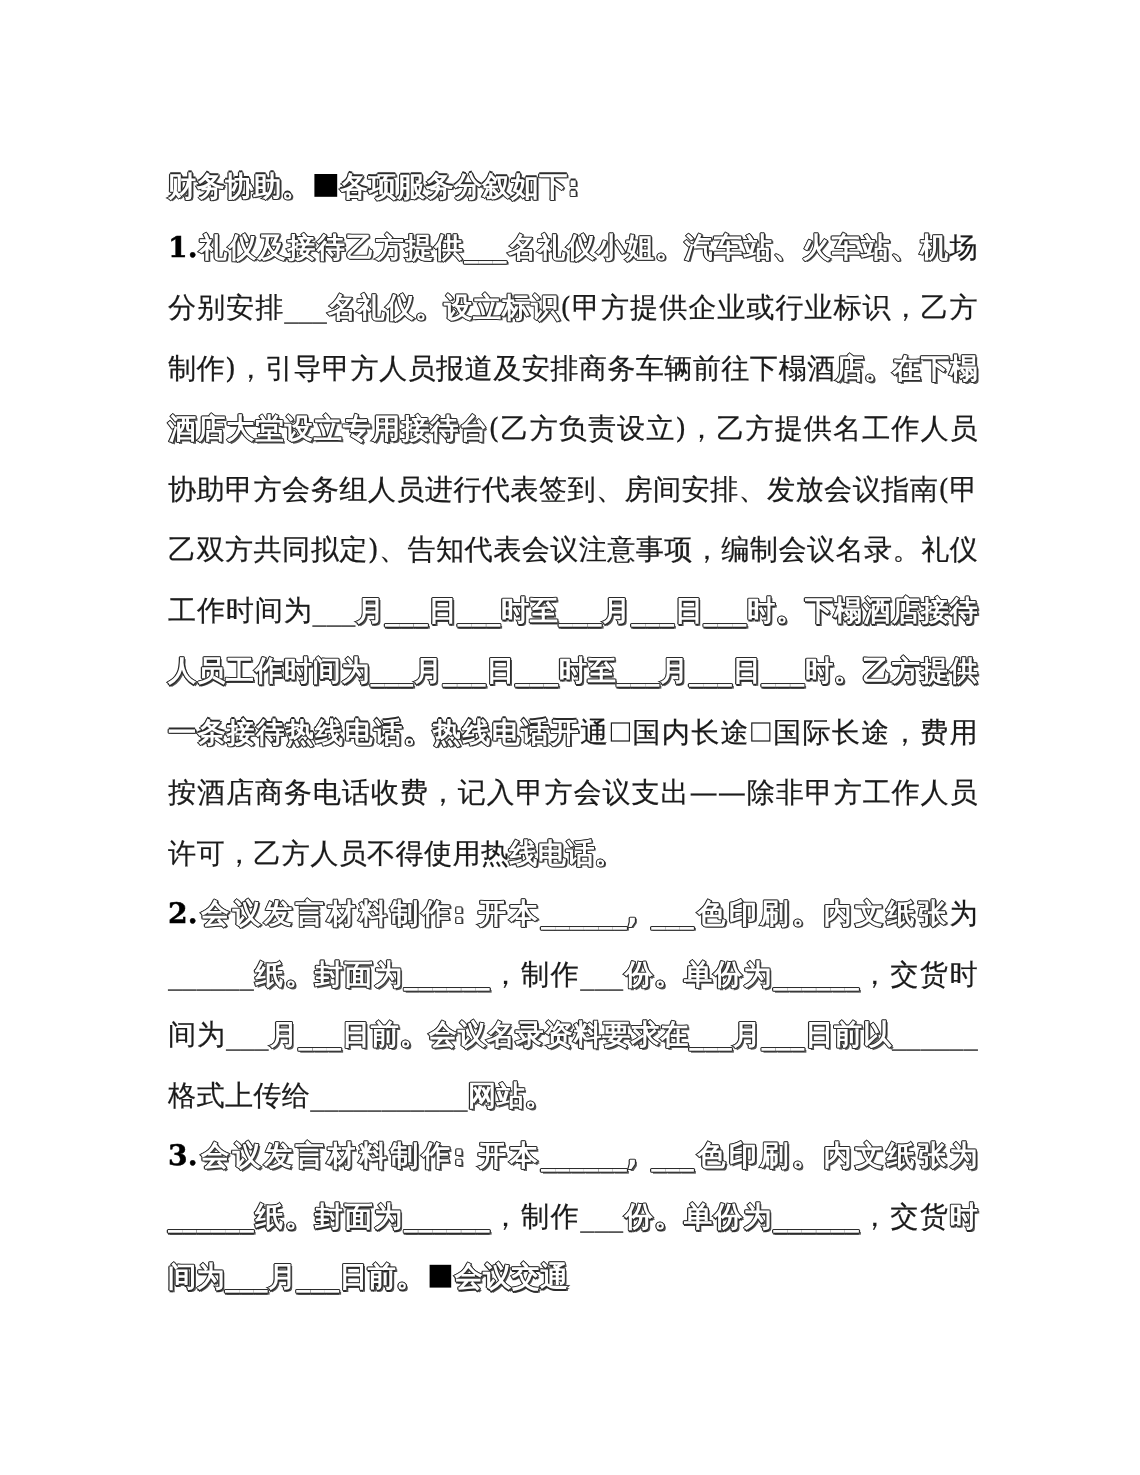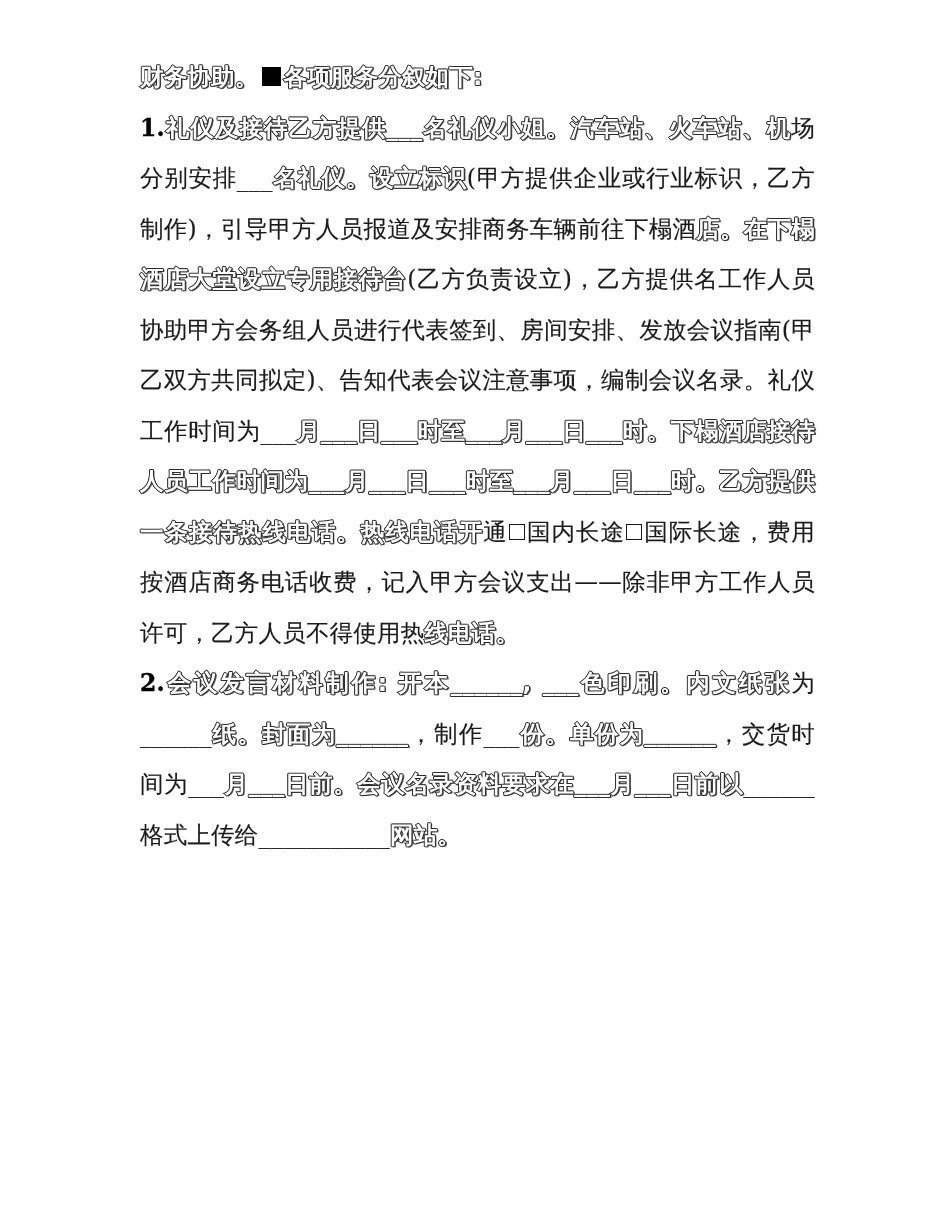--- a/index.html
+++ b/index.html
@@ -13,21 +13,22 @@
     overflow: hidden;
     font-family: "DejaVu Sans", "Liberation Sans", sans-serif;
   }
 
   #page {
     position: relative;
     width: 950px;
     height: 985px;
     background: #ffffff;
     box-sizing: border-box;
-    padding: 52px 135px 0 140px;
+    padding: 108px 135px 0 140px;
+    margin-top: 22px;
   }
 
   .doc-body {
     font-size: 23.5px;
     line-height: 50.5px;
     color: #111111;
     text-align: justify;
     text-justify: inter-ideograph;
     letter-spacing: 0.2px;
   }
@@ -101,15 +102,18 @@
     </p>
 
     <p class="para">
       <span class="num">1.</span><span class="ol">礼仪及接待乙方提供___名礼仪小姐。汽车站、火车站、机</span><span class="pl">场分别安排___</span><span class="ol">名礼仪。设立标识</span><span class="pl">(甲方提供企业或行业标识，乙方制作)，引导甲方人员报道及安排商务车辆前往下榻酒</span><span class="ol">店。在下榻酒店大堂设立专用接待台</span><span class="pl">(乙方负责设立)，乙方提供名工作人员协助甲方会务组人员进行代表签到、房间安排、发放会议指南(甲乙双方共同拟定)、告知代表会议注意事项，编制会议名录。礼仪工作时间为___</span><span class="ol">月___日___时至___月___日___时。下榻酒店接待人员工作时间为___月___日___时至___月___日___时。乙方提供一条接待热线电话。热线电话开</span><span class="pl">通</span><span class="cb"></span><span class="pl">国内长途</span><span class="cb"></span><span class="pl">国际长途，费用按酒店商务电话收费，记入甲方会议支出——除非甲方工作人员许可，乙方人员不得使用热</span><span class="ol">线电话。</span>
     </p>
 
     <p class="para">
       <span class="num">2.</span><span class="ol">会议发言材料制作: 开本______, ___色印刷。内文纸张</span><span class="pl">为______</span><span class="ol">纸。封面为______</span><span class="pl">，制作___</span><span class="ol">份。单份为______</span><span class="pl">，交货时间为___</span><span class="ol">月___日前。会议名录资料要求在___月___日前以</span><span class="pl">______格式上传给___________</span><span class="ol">网站。</span>
     </p>
 
+    <p class="para">
+      <span class="num">3.</span><span class="ol">会议发言材料制作: 开本______, ___色印刷。内文纸张为______纸。封面为______</span><span class="pl">，制作___</span><span class="ol">份。单份为______</span><span class="pl">，交货</span><span class="ol">时间为___月___日前。</span><span class="sq"></span><span class="ol">会议交通</span>
+    </p>
 
   </div>
 </div>
 
 </body></html>

